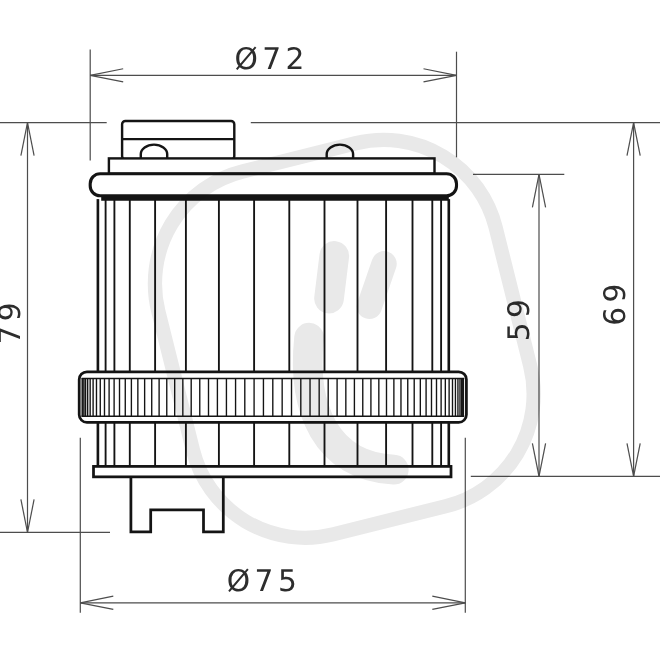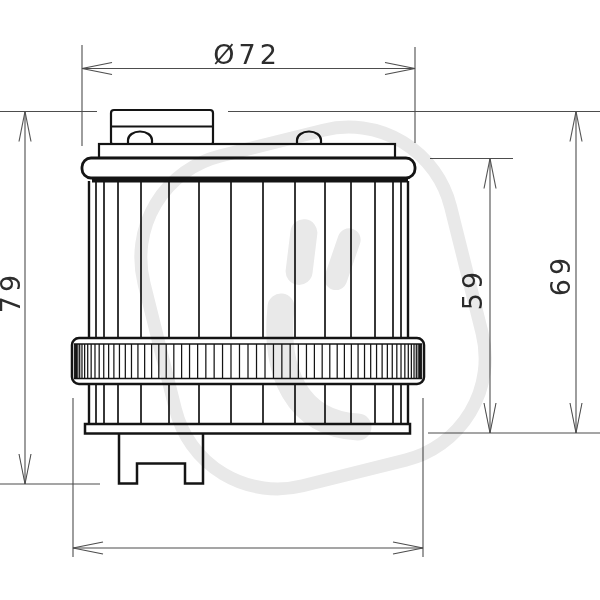--- a/index.html
+++ b/index.html
@@ -165,20 +165,21 @@
         <line x1="73" y1="548" x2="423" y2="548" stroke="#4d4d4d" stroke-width="1.1"></line>
         <line x1="73" y1="548" x2="103" y2="542" stroke="#4d4d4d" stroke-width="1.1"></line>
         <line x1="73" y1="548" x2="103" y2="554" stroke="#4d4d4d" stroke-width="1.1"></line>
         <line x1="423" y1="548" x2="393" y2="542" stroke="#4d4d4d" stroke-width="1.1"></line>
         <line x1="423" y1="548" x2="393" y2="554" stroke="#4d4d4d" stroke-width="1.1"></line>
       </g>
     </svg>
 
   <span class="dim-label" id="lbl-top" style="left:247px;top:54px">Ø72</span>
 
+  <span class="dim-label" id="lbl-bottom" style="left:240px;top:529px">Ø75</span>
 
   <span class="dim-label vert" id="lbl-left" style="left:10px;top:292px">79</span>
 
   <span class="dim-label vert" id="lbl-59" style="left:472px;top:289px">59</span>
 
   <span class="dim-label vert" id="lbl-69" style="left:560px;top:275px">69</span>
 
   <svg id="watermark" class="layer" width="600" height="600" viewBox="0 0 600 600">
       <g fill="#e9e9e9" stroke="none">
         <rect x="-158" y="-170" width="316" height="340" rx="105" fill="none" stroke="#e9e9e9" stroke-width="13" transform="translate(313,308) rotate(-14)"></rect>

